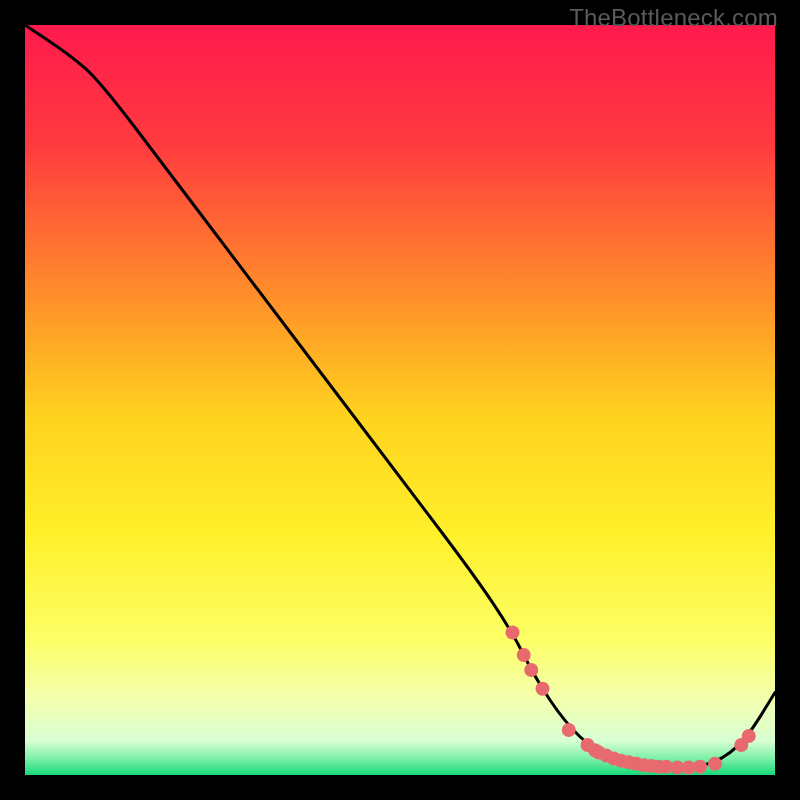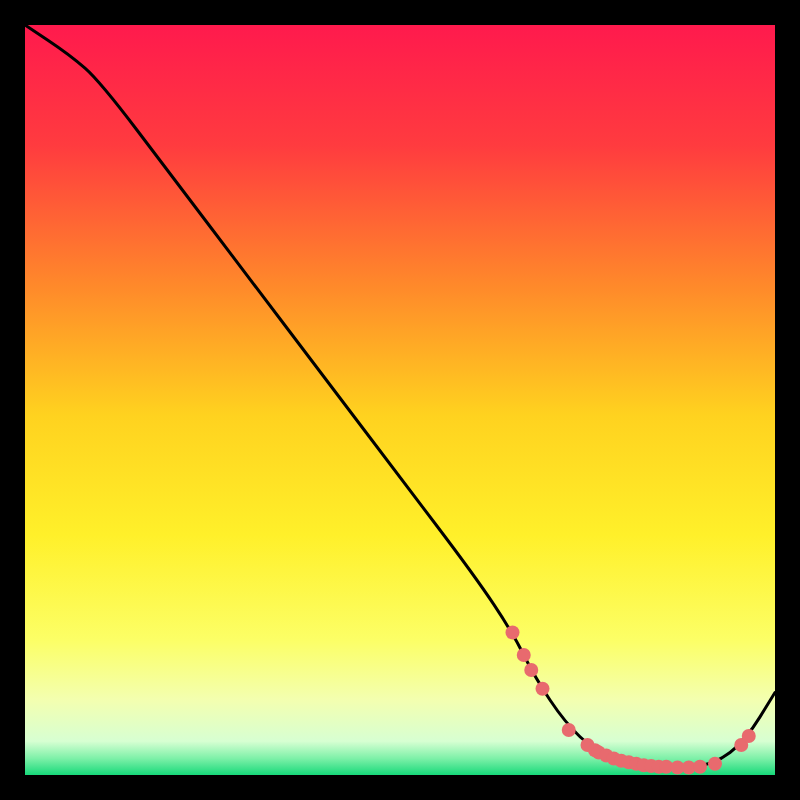--- a/index.html
+++ b/index.html
@@ -42,20 +42,21 @@
     font-weight: 500;
     color: #5a5a5a;
     letter-spacing: 0.2px;
     z-index: 10;
   }
 </style>
 </head>
 <body>
 
 <div class="stage">
+  <div class="watermark">TheBottleneck.com</div>
 
   <div class="plot">
     <svg class="gradient" viewBox="0 0 750 750" preserveAspectRatio="none">
       <defs>
         <linearGradient id="bg-grad" x1="0" y1="0" x2="0" y2="1">
             <stop offset="0.00%" stop-color="#ff1a4d"></stop>
             <stop offset="16.00%" stop-color="#ff3b3f"></stop>
             <stop offset="35.00%" stop-color="#ff8a2a"></stop>
             <stop offset="52.00%" stop-color="#ffd21f"></stop>
             <stop offset="68.00%" stop-color="#fff02a"></stop>

